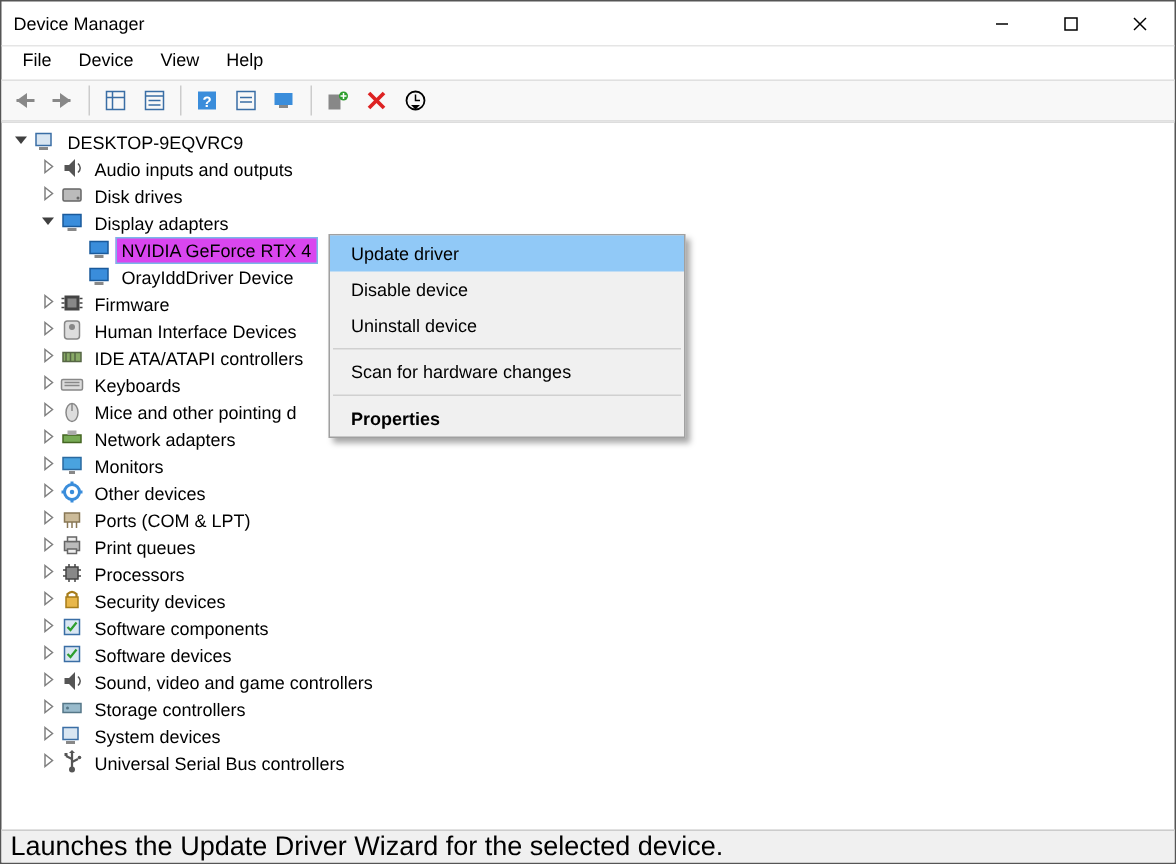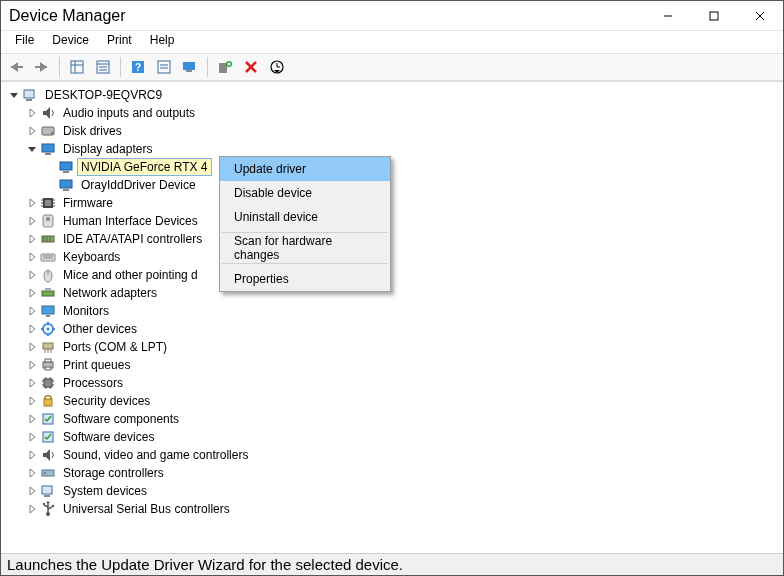--- a/index.html
+++ b/index.html
@@ -1,43 +1,43 @@
 <!DOCTYPE html>
 <html><head>
 <meta charset="utf-8">
 <style>
   * { box-sizing: border-box; }
   html,body { margin:0; padding:0; font-family: "Segoe UI", Tahoma, sans-serif; font-size:12px; color:#000; background:#fff; }
   .window { width:784px; height:576px; border:1px solid #555; display:flex; flex-direction:column; background:#fff; }
   .titlebar { height:30px; display:flex; align-items:center; padding:0 0 0 8px; border-bottom:1px solid #e5e5e5; }
-  .titlebar .title { flex:1; font-size:16px; }
+  .titlebar .title { flex:1; font-size:12px; }
   .win-btns { display:flex; height:100%; }
   .win-btn { width:46px; display:flex; align-items:center; justify-content:center; }
   .menubar { height:22px; display:flex; align-items:flex-start; gap:2px; padding:0 6px; }
   .menu-item { padding:2px 8px; }
   .toolbar { height:28px; display:flex; align-items:center; gap:4px; padding:2px 4px; border-top:1px solid #e0e0e0; border-bottom:1px solid #e0e0e0; background:#f8f8f8; }
   .tool-btn { width:22px; height:22px; display:flex; align-items:center; justify-content:center; border:1px solid transparent; }
   .tool-sep { width:1px; height:20px; background:#ccc; margin:0 2px; }
   .tree-area { flex:1; overflow:auto; padding:4px 2px; position:relative; border-top:1px solid #ddd; }
   .tree ul { list-style:none; margin:0; padding:0; }
   .tree > ul { padding-left:2px; }
   .tree li { white-space:nowrap; }
   .tree li ul { padding-left:18px; }
-  .row { display:flex; align-items:center; height:18px; padding-left:2px; position:relative; }
+  .row { display:flex; align-items:flex-start; height:18px; padding-left:2px; position:relative; }
   .twisty { width:14px; height:14px; display:flex; align-items:center; justify-content:center; color:#666; cursor:default; flex:0 0 14px; }
   .twisty.none { visibility:hidden; }
   .dev-icon { width:16px; height:16px; margin:0 3px 0 1px; flex:0 0 16px; display:flex; align-items:center; justify-content:center; }
   .label { padding:1px 3px; border:1px solid transparent; }
-  .label.selected { background:#fef9c3; border:1px solid #7ab7e8; }
-  .context-menu { position:absolute; left:218px; top:74px; width:172px; background:#f0f0f0; border:1px solid #a0a0a0; box-shadow:3px 3px 4px rgba(0,0,0,0.35); font-size:12px; z-index:10; }
+  .label.selected { background:#d946ef; border:1px solid #7ab7e8; }
+  .context-menu { position:absolute; left:218px; top:74px; width:238px; background:#f0f0f0; border:1px solid #a0a0a0; box-shadow:3px 3px 4px rgba(0,0,0,0.35); font-size:12px; z-index:10; }
   .cm-item { height:24px; display:flex; align-items:center; padding:0 14px; }
   .cm-item.highlight { background:#91c9f7; }
-  .cm-item.bold { font-weight:400; }
+  .cm-item.bold { font-weight:700; }
   .cm-sep { height:1px; background:#d0d0d0; margin:3px 2px; }
-  .statusbar { height:22px; border-top:1px solid #ccc; background:#f0f0f0; display:flex; align-items:center; padding:0 6px; font-size:15px; }
+  .statusbar { height:22px; border-top:1px solid #ccc; background:#f0f0f0; display:flex; align-items:center; padding:0 6px; font-size:18px; }
   svg { display:block; }
 </style>
 </head>
 <body>
 
 <div class="window">
 
   <div class="titlebar">
     <div class="title">Device Manager</div>
     <div class="win-btns">
@@ -56,21 +56,21 @@
             <line x1="1" y1="1" x2="9" y2="9" stroke="#000"></line>
             <line x1="9" y1="1" x2="1" y2="9" stroke="#000"></line>
           </svg>
       </div>
     </div>
   </div>
 
   <div class="menubar" id="menubar">
       <div class="menu-item">File</div>
       <div class="menu-item">Device</div>
-      <div class="menu-item">Print</div>
+      <div class="menu-item">View</div>
       <div class="menu-item">Help</div>
     </div>
 
   <div class="toolbar">
     <div class="tool-btn">
         <svg width="16" height="14">
           <path d="M10 2 L3 7 L10 12 Z" fill="#888"></path>
           <line x1="3" y1="7" x2="15" y2="7" stroke="#888" stroke-width="2"></line>
         </svg>
       </div>

